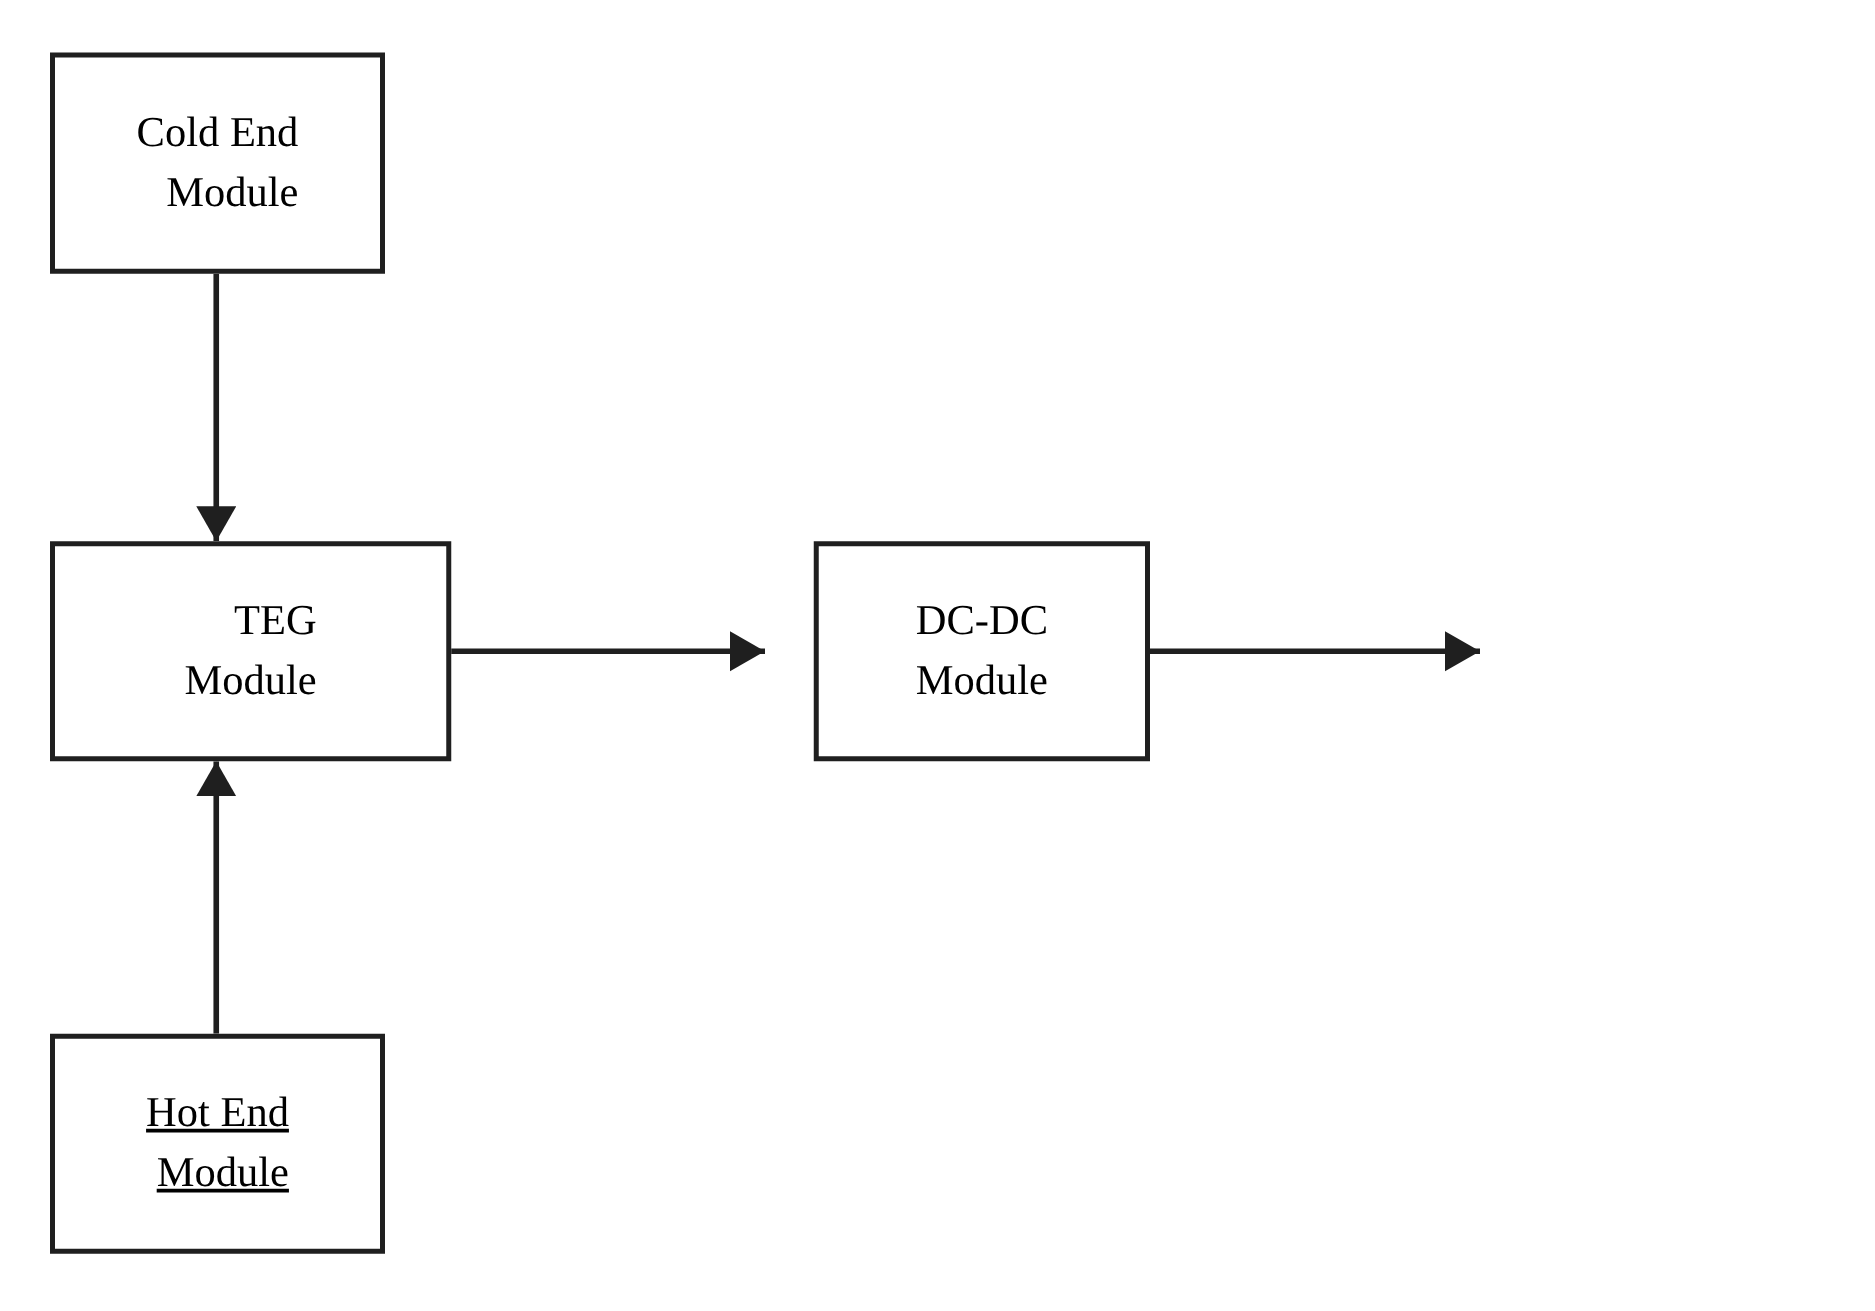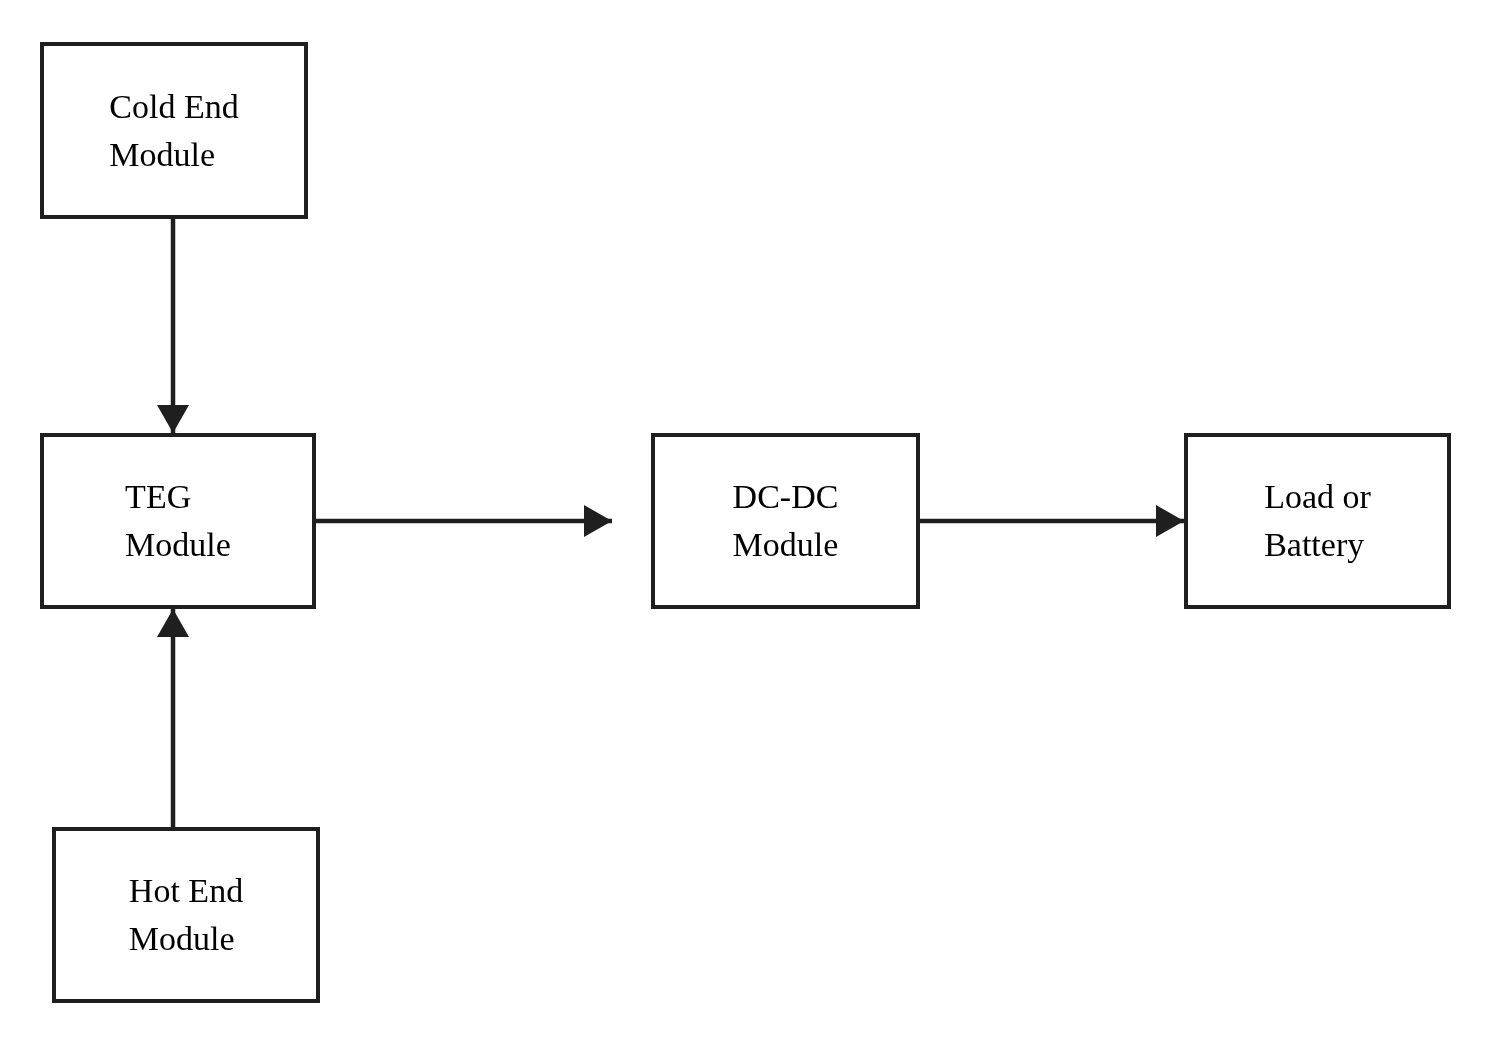--- a/index.html
+++ b/index.html
@@ -23,31 +23,31 @@
     height: 1049px;
   }
   .node {
     position: absolute;
     box-sizing: border-box;
     border: 4px solid #1f1f1f;
     background: #ffffff;
     display: flex;
     align-items: center;
     justify-content: center;
-    text-align: left;
+    text-align: right;
   }
   .node-label {
     white-space: pre-line;
     font-size: 34px;
     line-height: 48px;
     color: #000000;
   }
   .node-cold-end { left: 40px;   top: 42px;  width: 268px; height: 177px; }
-  .node-teg      { left: 40px;   top: 433px; width: 276px; height: 176px; }
-  .node-hot-end  { left: 52px;   top: 827px; width: 268px; height: 176px; }
+  .node-teg      { left: 40px;   top: 433px; width: 321px; height: 176px; }
+  .node-hot-end  { left: 40px;   top: 827px; width: 268px; height: 176px; text-decoration: underline; }
   .node-dc-dc    { left: 612px;  top: 433px; width: 269px; height: 176px; margin-left: 39px; }
   .node-load     { left: 1184px; top: 433px; width: 267px; height: 176px; }
 </style>
 </head>
 <body>
 
 <div class="canvas">
 
   <svg class="edges-layer" viewBox="0 0 1500 1049" xmlns="http://www.w3.org/2000/svg">
     <defs>
@@ -74,18 +74,14 @@
   <div class="node node-hot-end">
     <span class="node-label">Hot End
 Module</span>
   </div>
 
   <div class="node node-dc-dc">
     <span class="node-label">DC-DC
 Module</span>
   </div>
 
-  <div class="node node-load">
-    <span class="node-label">Load or
-Battery</span>
-  </div>
 
 </div>
 
 </body></html>

